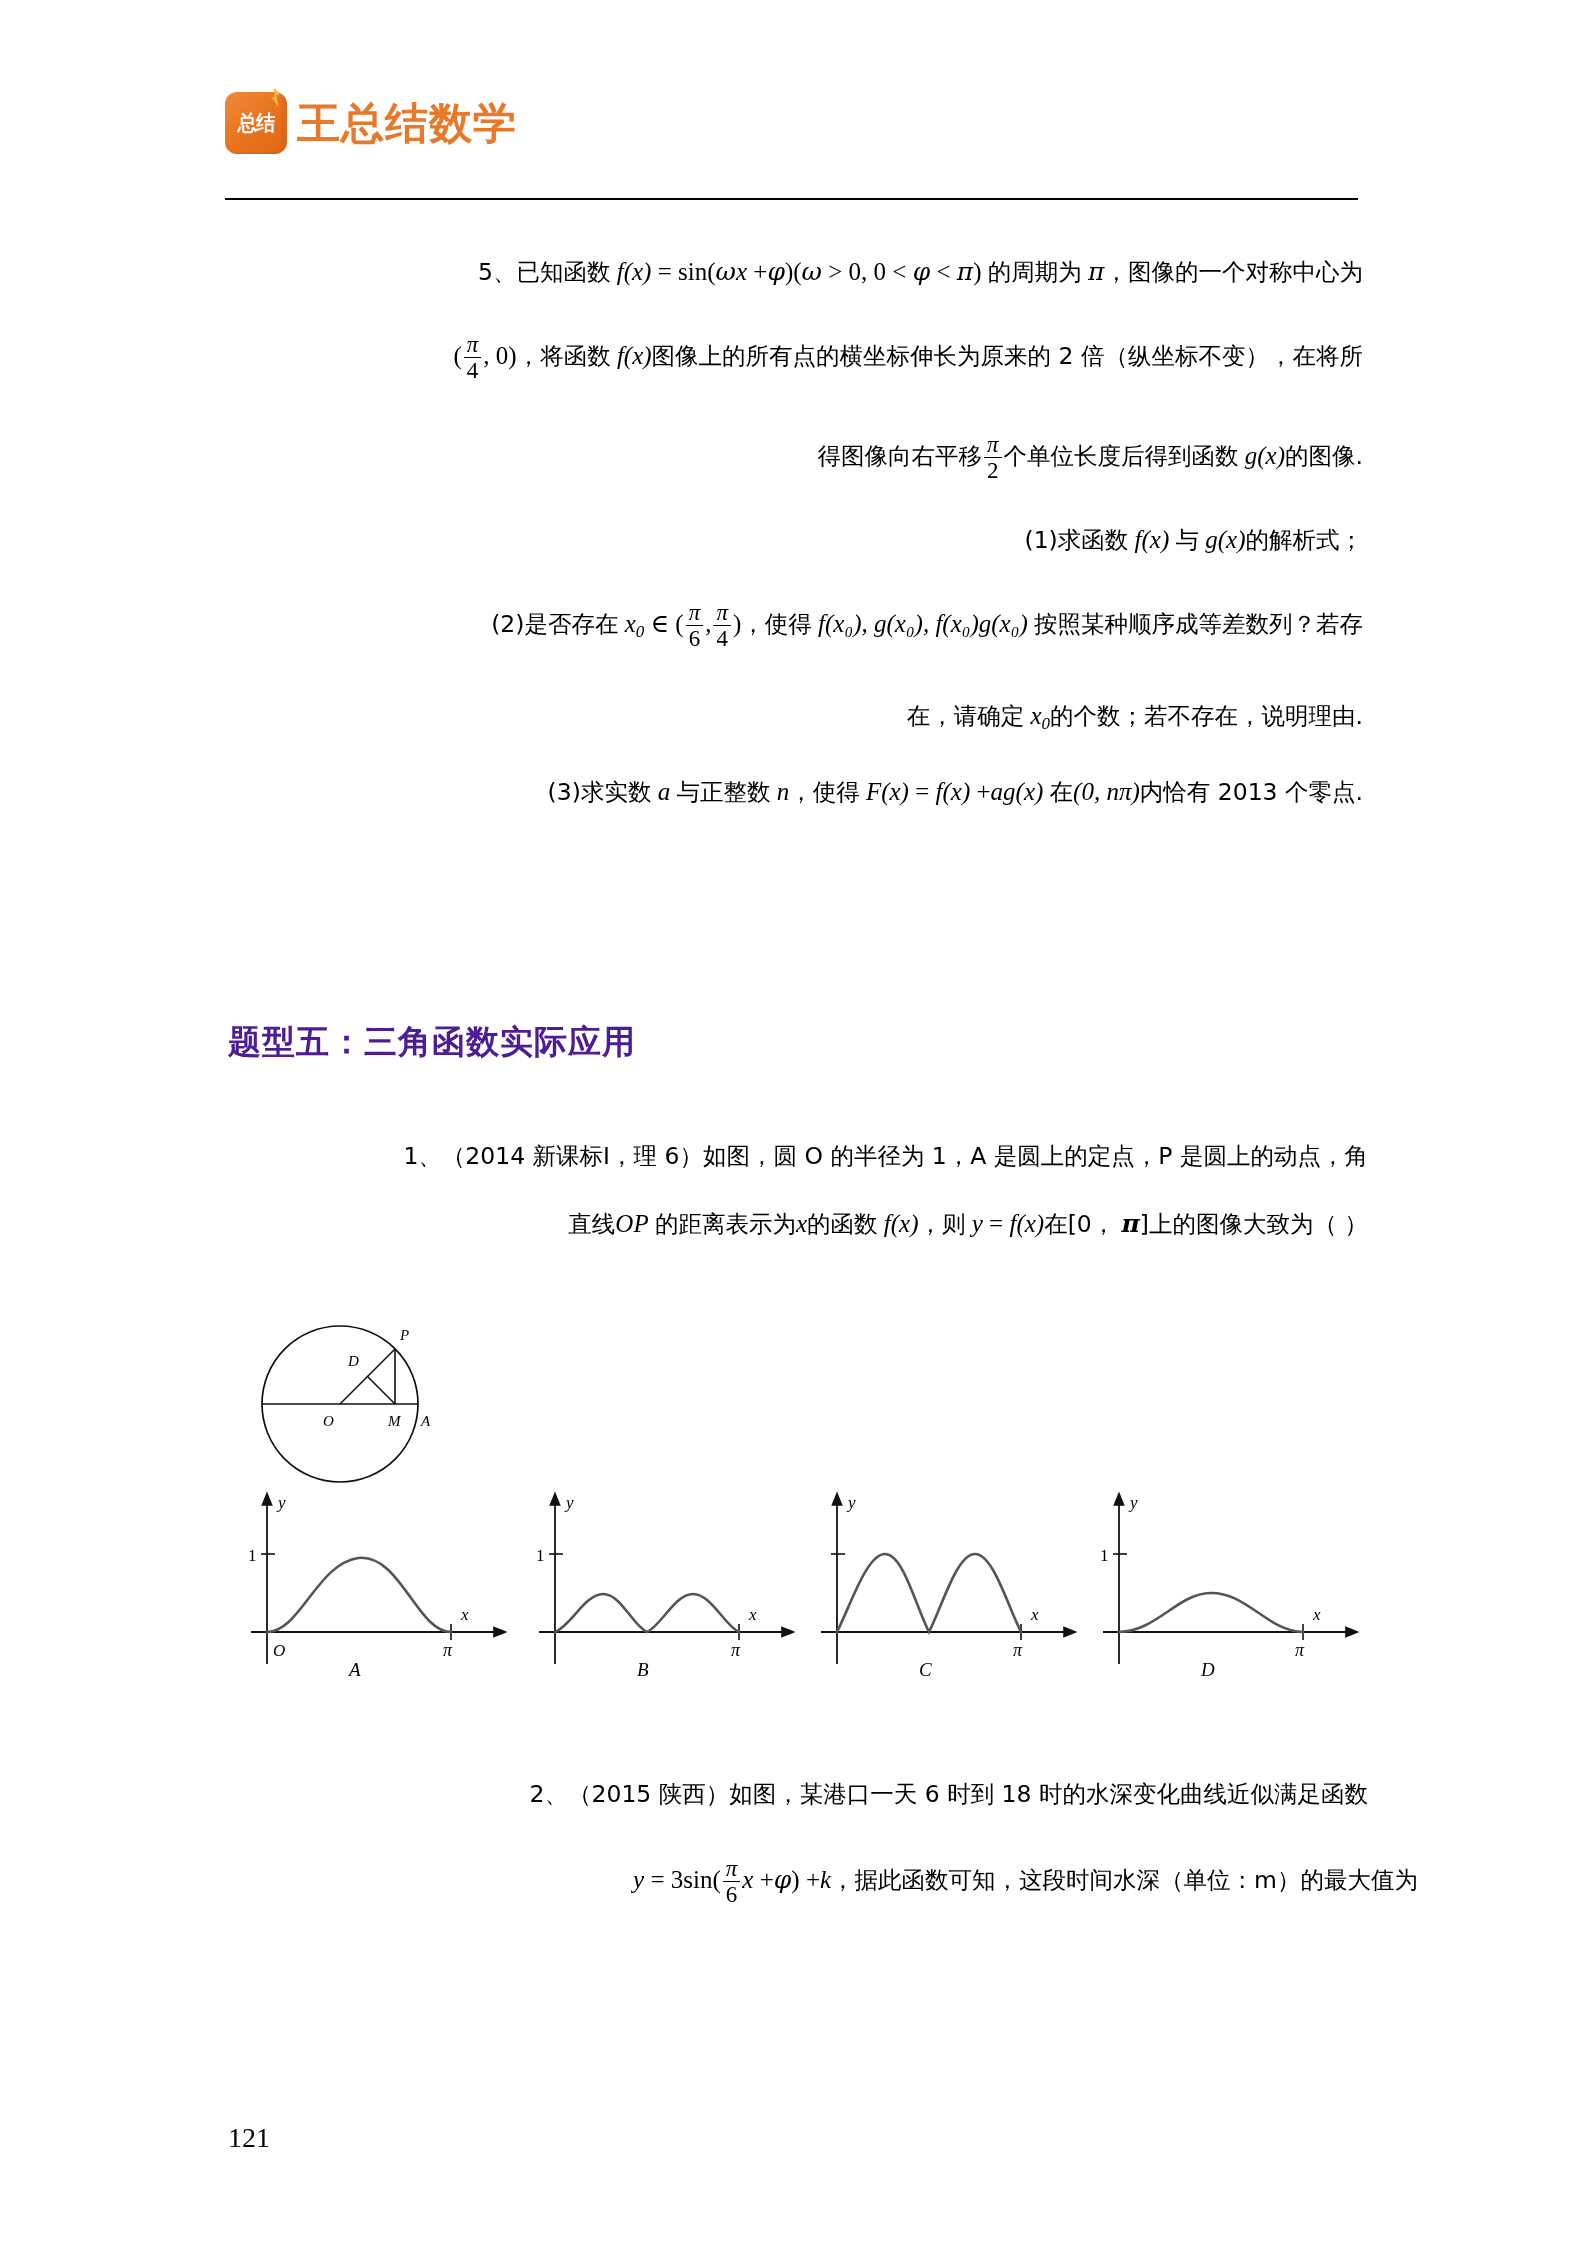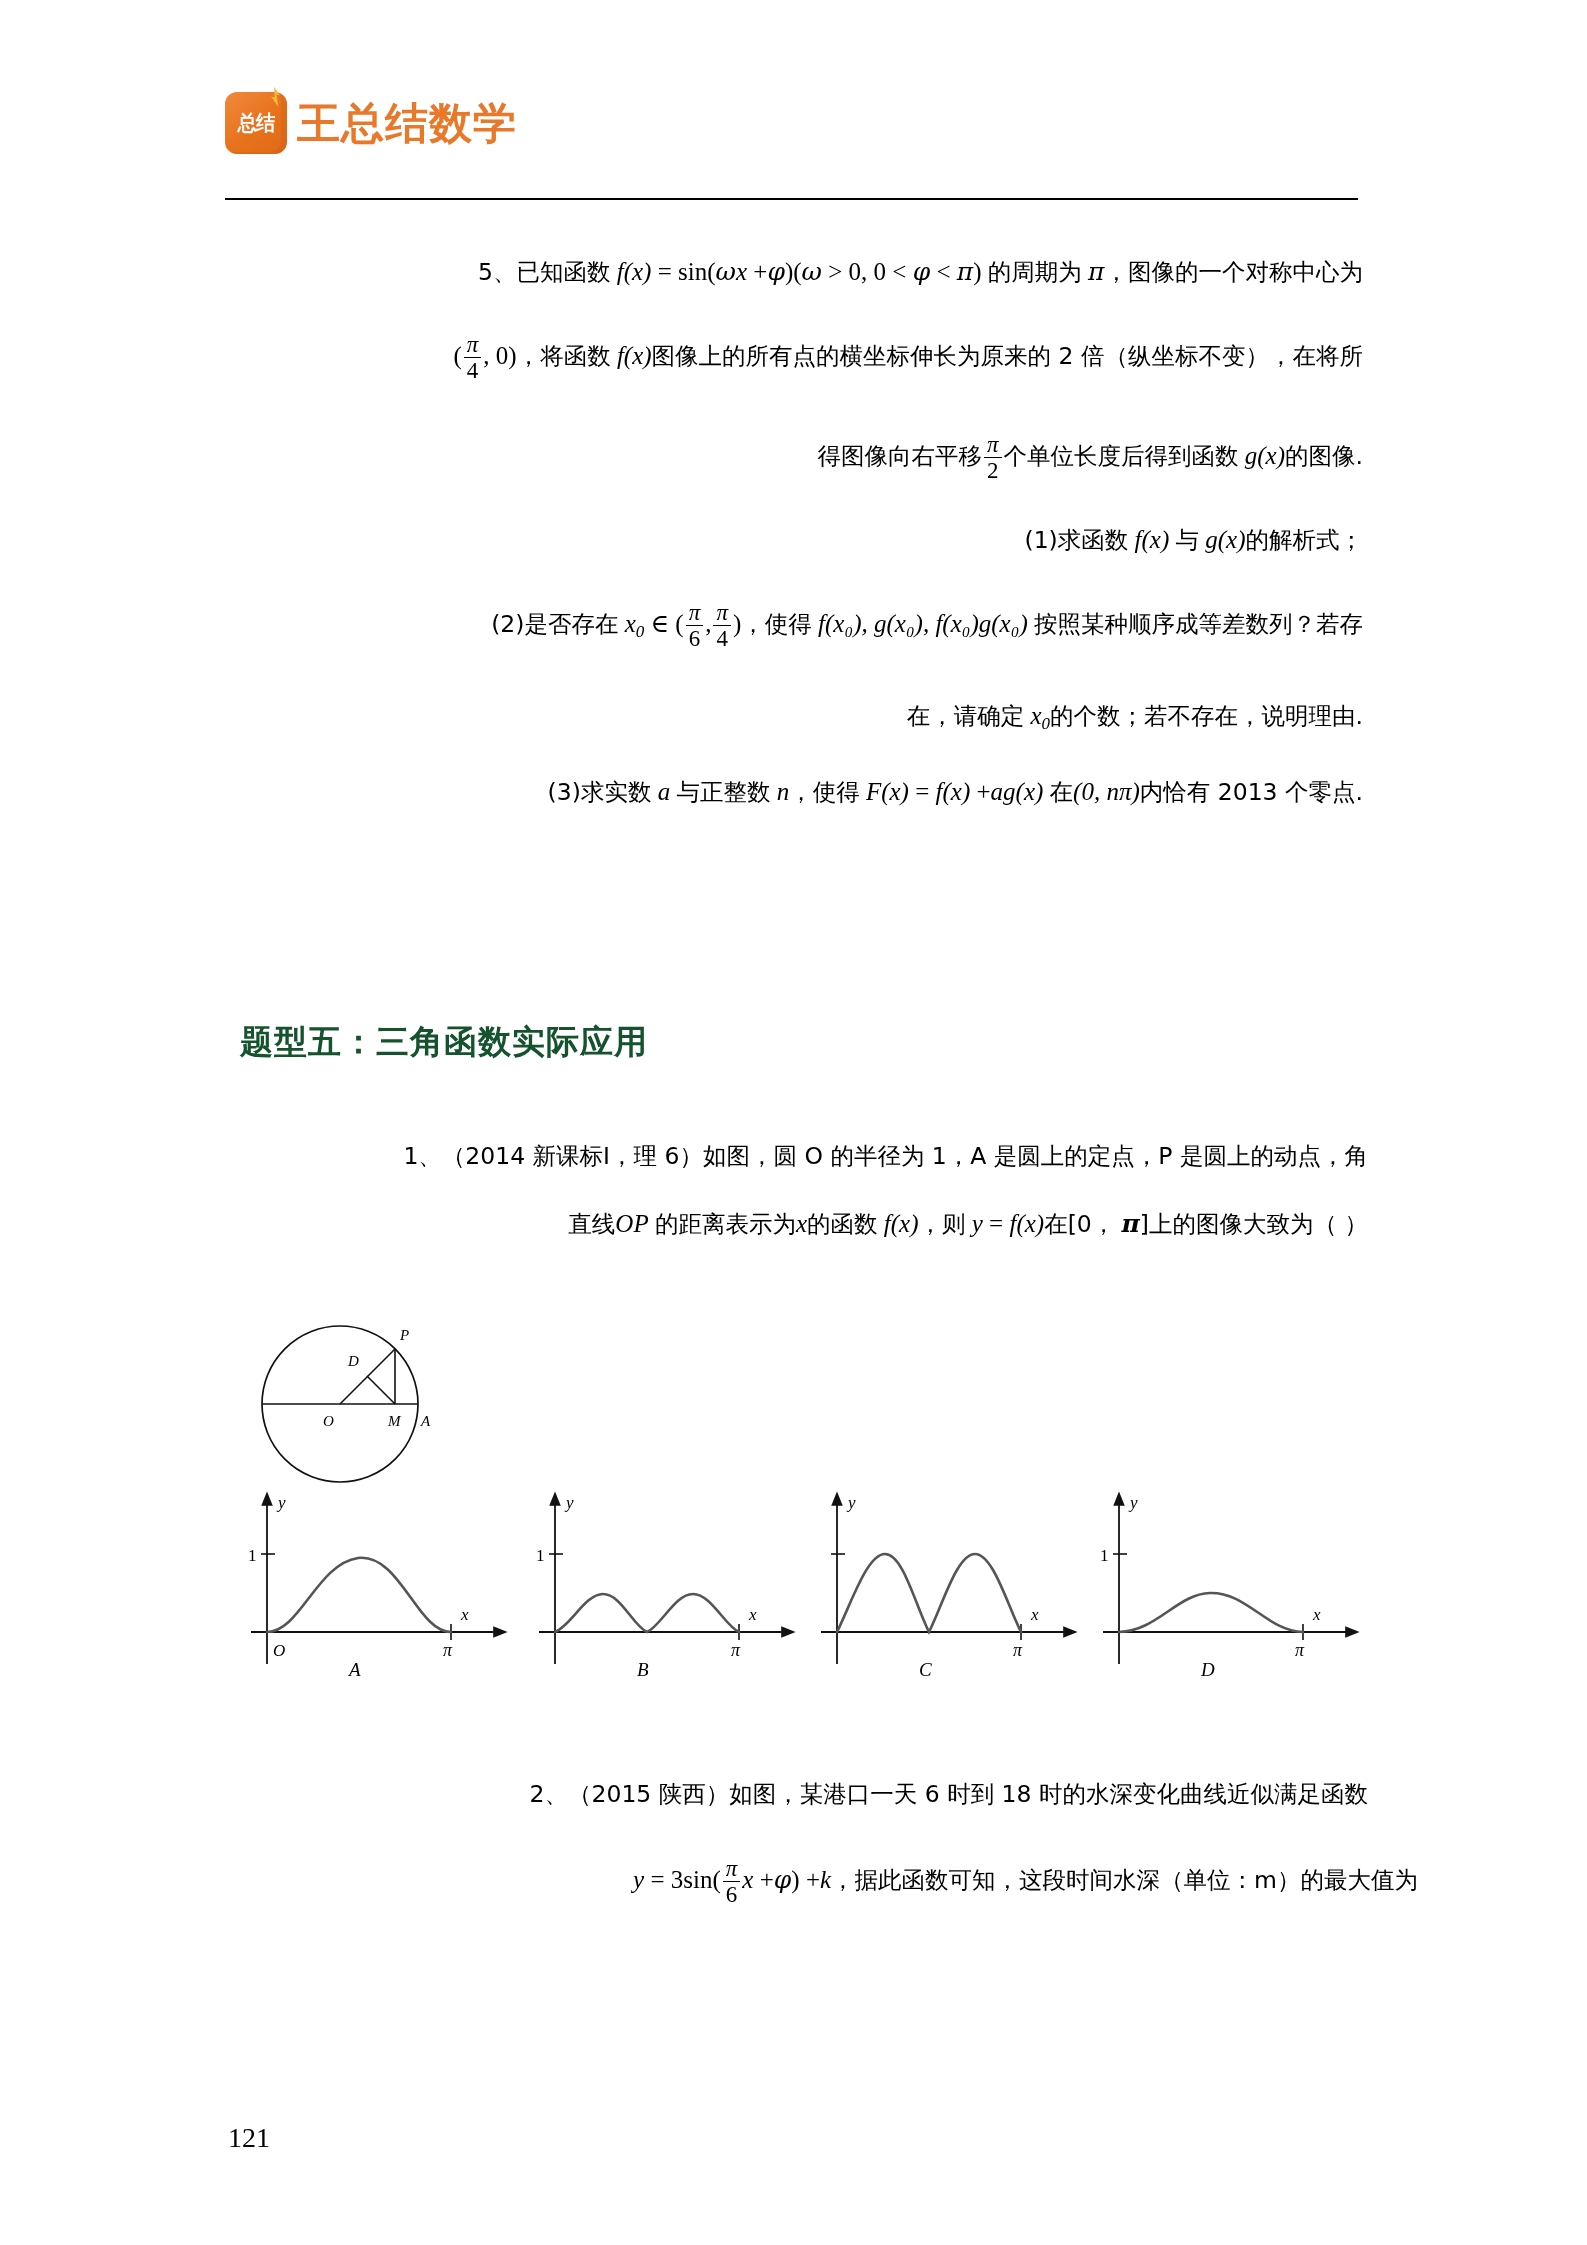--- a/index.html
+++ b/index.html
@@ -131,27 +131,27 @@
     top: -1px;
   }
   .frac .num { font-size: 0.92em; padding: 0 3px 1px 3px; font-style: italic; }
   .frac .den { font-size: 0.92em; padding: 1px 3px 0 3px; font-style: normal; }
   .frac .bar { width: 100%; height: 1px; background: #000; }
   .zh { font-family: "DejaVu Sans", "Liberation Sans", sans-serif; font-size: 23.5px; }
 
   
   .section-heading {
     position: absolute;
-    left: 240px;
+    left: 228px;
     top: 1008px;
     font-family: "DejaVu Sans", "Liberation Sans", sans-serif;
     font-weight: bold;
     font-size: 33px;
     letter-spacing: 1px;
-    color: #14532d;
+    color: #4c1d95;
     white-space: nowrap;
   }
 
   
   .qblock {
     position: absolute;
     left: 228px;
     width: 1140px;
   }
   #q1-text { top: 1112px; }

